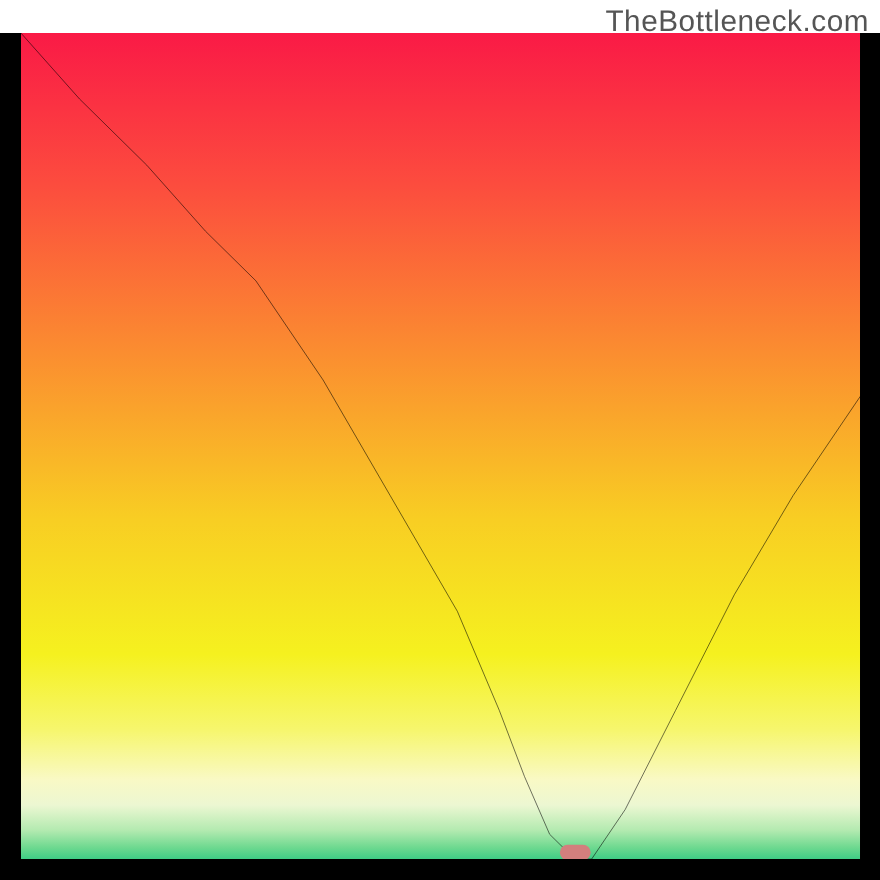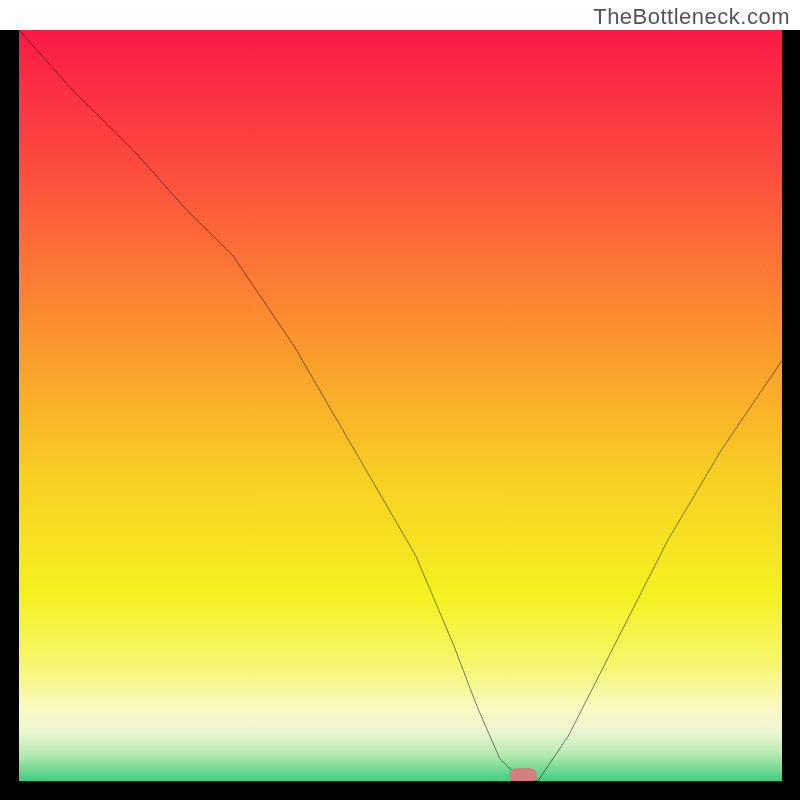--- a/index.html
+++ b/index.html
@@ -12,21 +12,21 @@
   }
   .frame {
     position: relative;
     width: 800px;
     height: 800px;
   }
   .watermark {
     position: absolute;
     top: 4px;
     right: 10px;
-    font-size: 22px;
+    font-size: 27px;
     letter-spacing: 0.5px;
     color: #555;
     font-weight: 400;
     z-index: 50;
   }
   .outer-black {
     position: absolute;
     left: 0;
     top: 30px;
     width: 800px;

